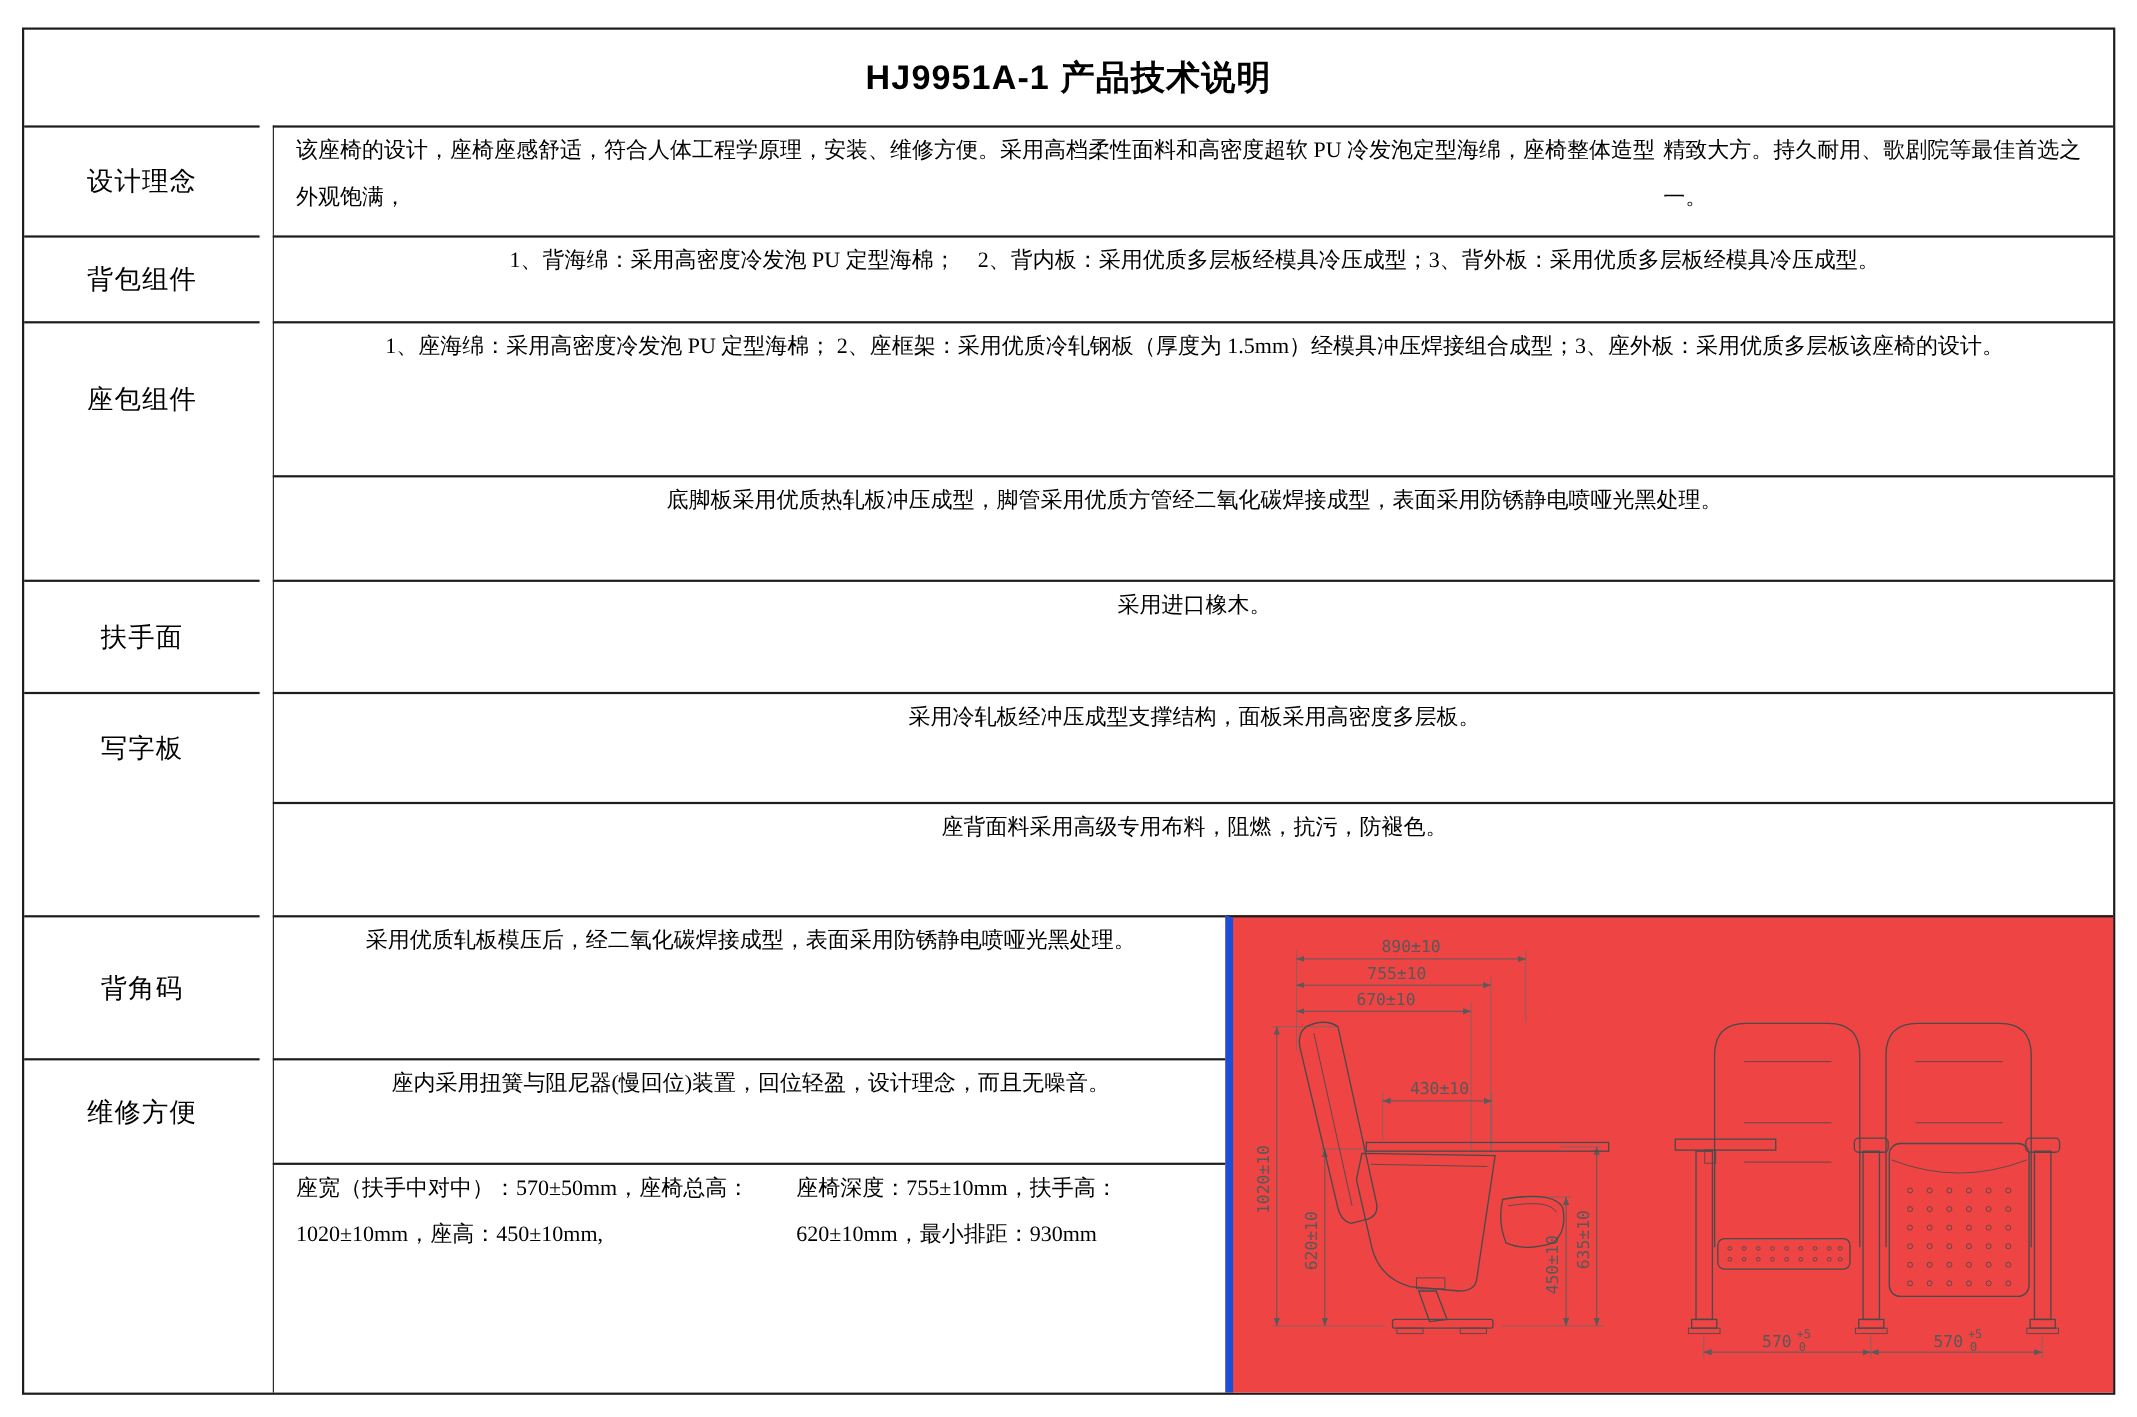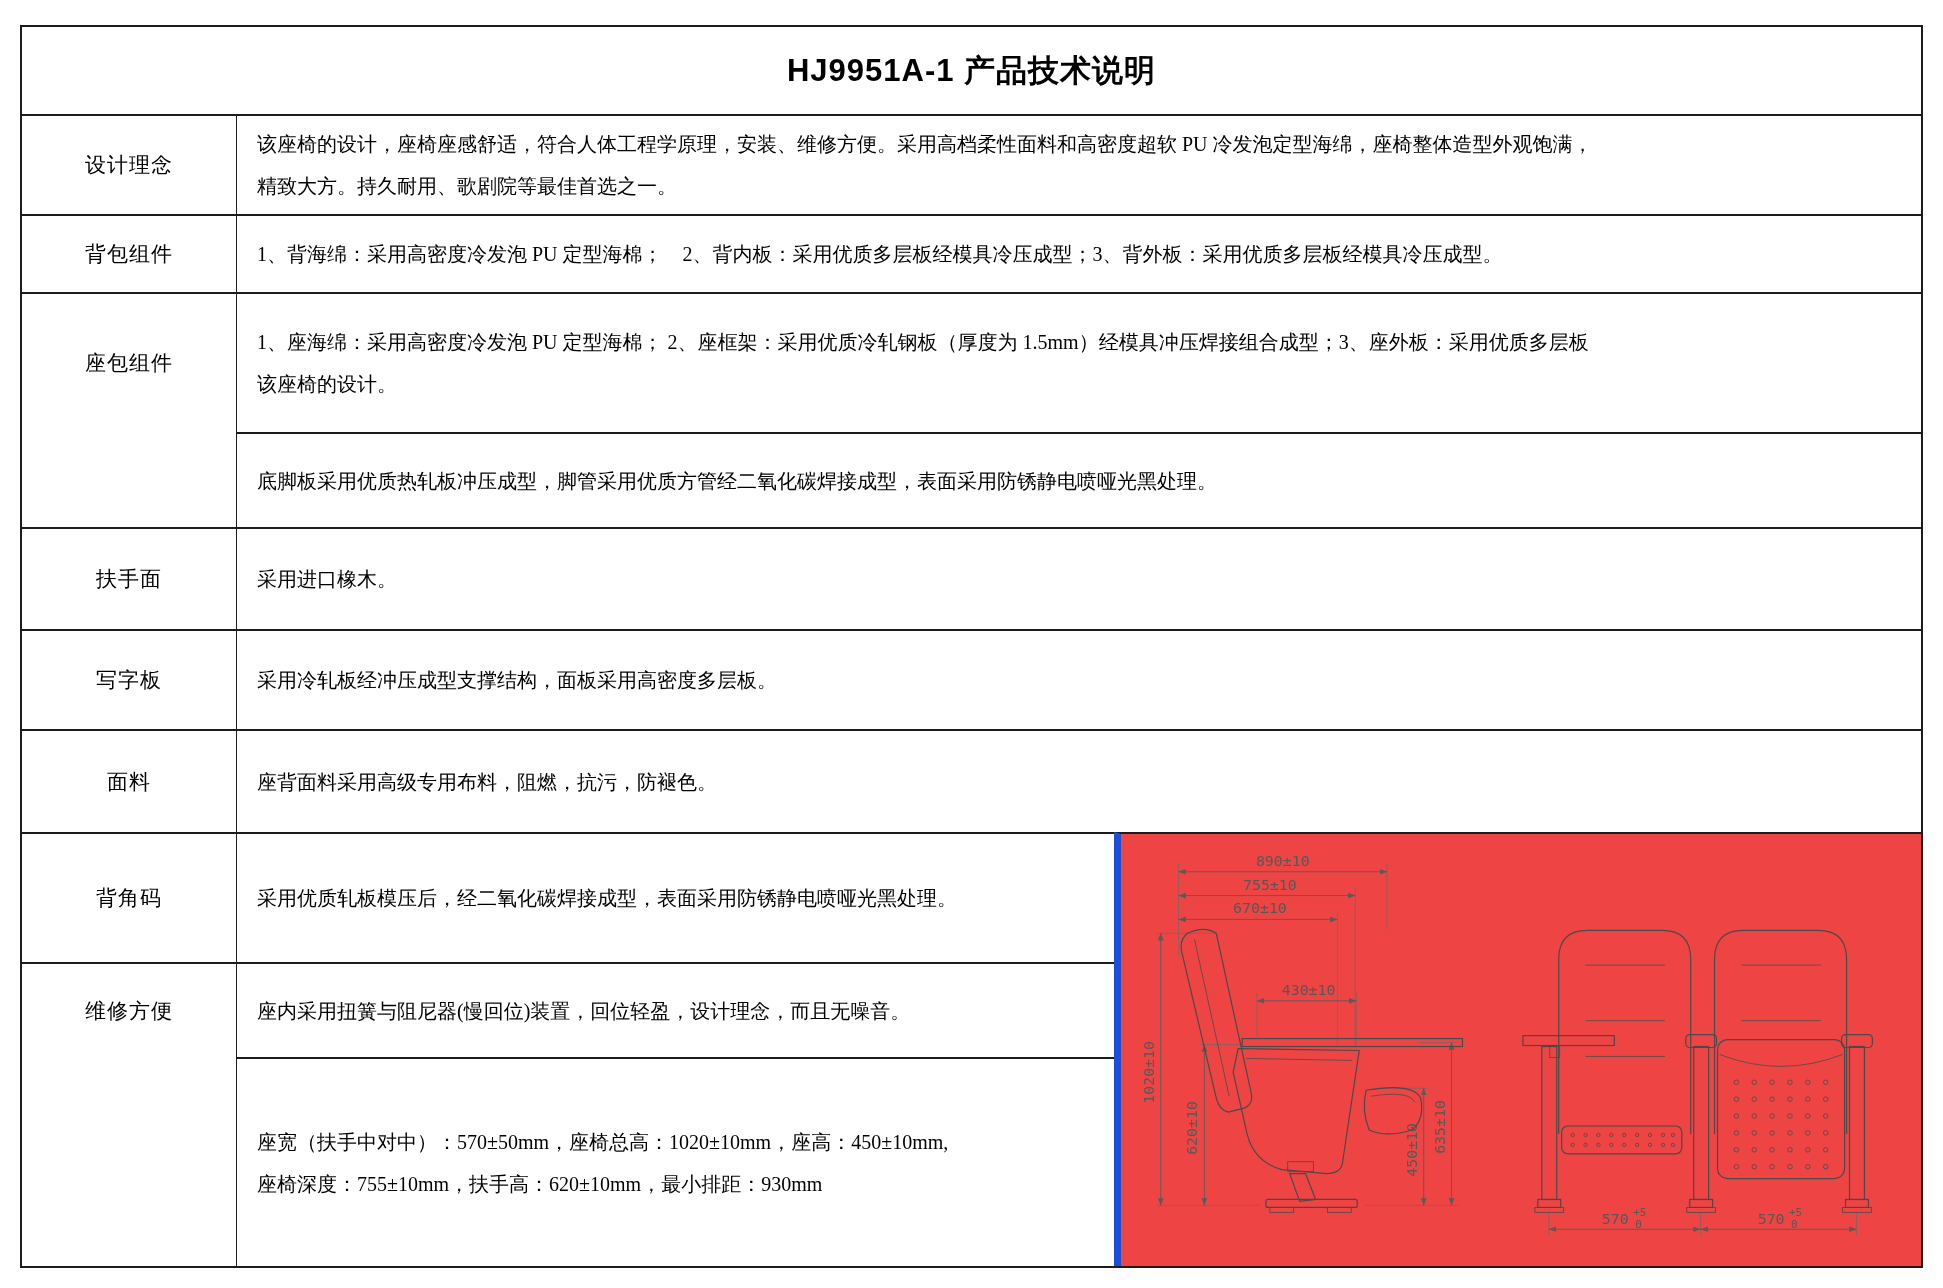--- a/index.html
+++ b/index.html
@@ -15,26 +15,26 @@
   }
   .title-cell {
     grid-column:1/4; grid-row:1;
     display:flex; align-items:center; justify-content:center;
     font-family:"Liberation Sans","DejaVu Sans",sans-serif;
     font-weight:bold; font-size:31px; letter-spacing:1px; color:#000;
   }
   .label-cell {
     border-top:2px solid #1c1c1c;
     display:flex; align-items:center; justify-content:center;
-    font-size:21px; letter-spacing:1px; color:#000;
+    font-size:24px; letter-spacing:1px; color:#000;
   }
   .content-cell {
     border-top:2px solid #1c1c1c; border-left:1px solid #1c1c1c;
-    display:flex; flex-direction:column; justify-content:center;
-    padding:0 18px 0 20px; font-size:20px; color:#000;
+    display:flex; flex-direction:row; justify-content:center;
+    padding:0 18px 0 20px; font-size:20px; color:#000;margin-left:12px;
   }
   .content-cell .line { line-height:42px; }
   .span-right { grid-column:2/4; }
   .col2 { grid-column:2/3; }
   .drawing-cell {
     grid-column:3/4; grid-row:9/12;
     border-top:2px solid #1c1c1c; border-left:7px solid #1d4ed8;
     position:relative; background:#ef4444;
   }
   .drawing-cell svg { display:block; width:100%; height:100%; }
@@ -77,21 +77,20 @@
     <div class="label-cell">扶手面</div>
     <div class="content-cell span-right">
       <div class="line">采用进口橡木。</div>
     </div>
 
     <div class="label-cell">写字板</div>
     <div class="content-cell span-right">
       <div class="line">采用冷轧板经冲压成型支撑结构，面板采用高密度多层板。</div>
     </div>
 
-    <div class="label-cell">面料</div>
     <div class="content-cell span-right">
       <div class="line">座背面料采用高级专用布料，阻燃，抗污，防褪色。</div>
     </div>
 
     <div class="label-cell">背角码</div>
     <div class="content-cell col2">
       <div class="line">采用优质轧板模压后，经二氧化碳焊接成型，表面采用防锈静电喷哑光黑处理。</div>
     </div>
 
     <div class="drawing-cell">

